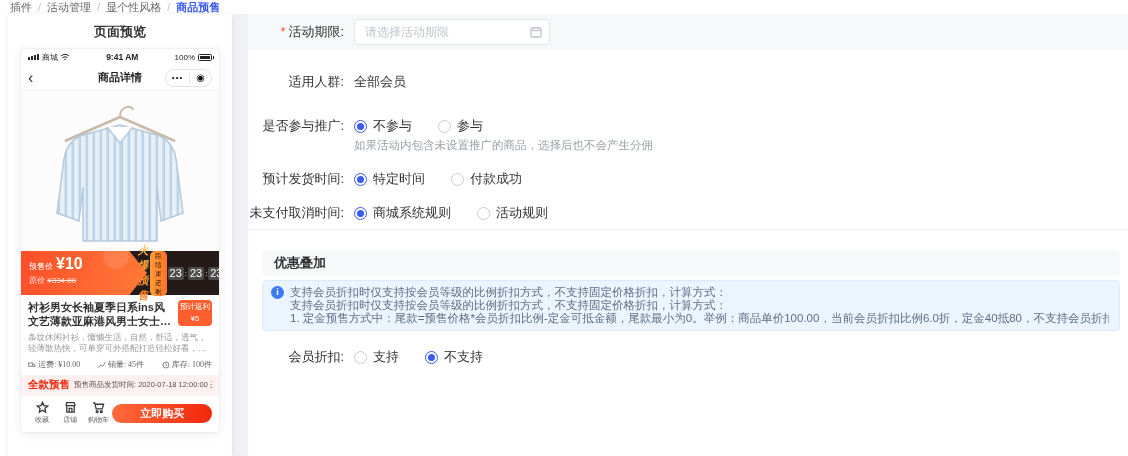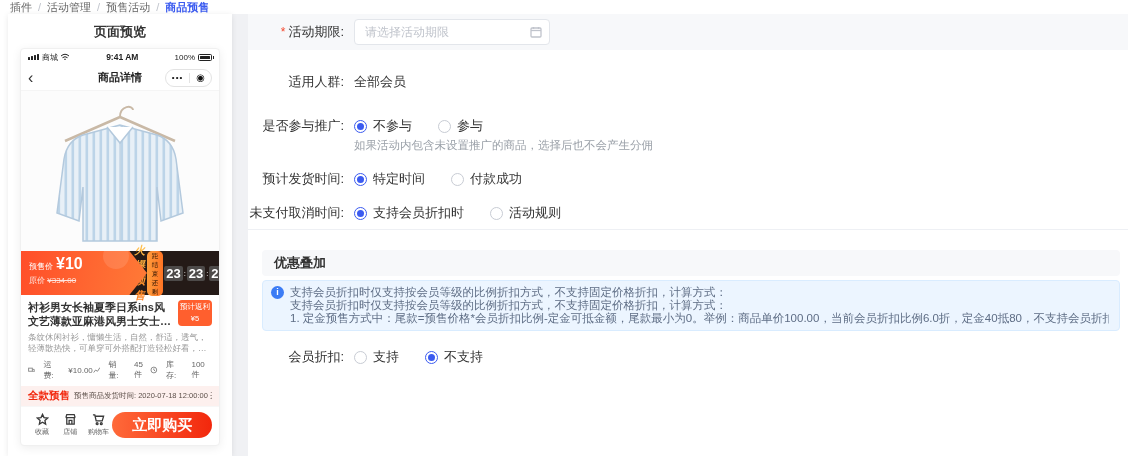--- a/index.html
+++ b/index.html
@@ -59,51 +59,51 @@
   .bl-row2 { font-size:8px; opacity:.85; margin-top:3px; }
   .bl-row2 .strike { text-decoration:line-through; }
   .banner-right { width:84px; background:#241a17; display:flex; flex-direction:row;
     align-items:center; justify-content:center; gap:1px; margin-left:-12px; padding-left:8px; }
   .hot { font-size:11px; font-weight:bold; font-style:italic;
     background:linear-gradient(180deg,#ffc24a,#ff7c1e); -webkit-background-clip:text;
     background-clip:text; color:transparent; letter-spacing:.5px; }
   .cd-label { font-size:6.5px; color:#2a1200; background:linear-gradient(90deg,#ff9c3c,#ff7424);
     border-radius:5px; padding:0 5px; line-height:9px; }
   .countdown { display:flex; align-items:center; gap:1px; margin-top:1px; }
-  .cd-box { background:#4d4a49; color:#fff; font-size:13px; font-weight:bold; border-radius:2px;
+  .cd-box { background:#4d4a49; color:#fff; font-size:11px; font-weight:normal; border-radius:2px;
     padding:1px 2px; line-height:1; }
   .cd-colon { color:#fff; font-size:7.5px; line-height:1; }
 
   
   .pinfo { padding:5px 7px 3px; }
   .ptitle-row { display:flex; gap:4px; }
   .ptitle { flex:1; font-size:11px; font-weight:bold; color:#333; line-height:14px;
     display:-webkit-box; -webkit-line-clamp:2; -webkit-box-orient:vertical; overflow:hidden; }
   .pbadge { width:34px; height:26px; background:#ff5f2e; border-radius:4px; color:#fff;
     font-size:7.5px; text-align:center; line-height:12px; padding-top:1px; flex-shrink:0; }
   .pdesc { font-size:8.5px; color:#9a9a9a; line-height:11px; margin-top:4px;
     display:-webkit-box; -webkit-line-clamp:2; -webkit-box-orient:vertical; overflow:hidden; }
   .pstats { display:flex; justify-content:space-between; margin-top:5px; padding-bottom:2px;
     font-size:8px; color:#666; }
-  .pstat { display:flex; align-items:center; gap:8px; }
+  .pstat { display:flex; align-items:center; gap:2px;font-family:Liberation Serif, serif; }
   .pstat svg { width:8px; height:8px; stroke:#888; fill:none; stroke-width:1.5; }
 
   
   .presale-bar { background:#fdf0ee; display:flex; align-items:center; gap:4px;
     padding:3px 7px; }
   .presale-tag { color:#f2270c; font-weight:bold; font-size:10.5px; flex-shrink:0; }
   .presale-text { font-size:7.5px; color:#5c4f49; white-space:nowrap; overflow:hidden; }
 
   
   .pfooter { display:flex; align-items:center; padding:5px 7px 7px; border-top:1px solid #f7f7f7; }
   .f-act { width:30px; display:flex; flex-direction:column; align-items:center; gap:1px; cursor:pointer; }
   .f-act svg { width:13px; height:13px; stroke:#3a3a3a; fill:none; stroke-width:1.4; }
   .f-act span { font-size:7px; color:#666; }
-  .buy-btn { margin-left:auto; width:106px; height:26px; border:none; border-radius:13px;
-    background:linear-gradient(90deg,#ff6a3a,#f2270c); color:#fff; font-size:15px; font-weight:bold;
+  .buy-btn { margin-left:auto; width:106px; height:19px; border:none; border-radius:13px;
+    background:linear-gradient(90deg,#ff6a3a,#f2270c); color:#fff; font-size:11px; font-weight:bold;
     cursor:pointer; font-family:inherit; }
 
   
   .band { height:36px; background:#f7f8fa; display:flex; align-items:center; }
   .form-row { display:flex; align-items:center; font-size:13px; color:#333; height:16px; }
   .flabel { width:96px; text-align:right; flex-shrink:0; margin-right:10px; white-space:nowrap;
     color:#333; }
   .req::before { content:'*'; color:#f5472c; margin-right:3px; font-size:12px; }
   .fvalue { color:#333; }
 
@@ -146,21 +146,21 @@
   .mt26{margin-top:26px;} .mt4{margin-top:4px;}
 </style>
 </head>
 <body>
 
 <div class="breadcrumb">
   <span class="crumb">插件</span>
   <span class="sep">/</span>
   <span class="crumb">活动管理</span>
   <span class="sep">/</span>
-  <span class="crumb">预售活动</span>
+  <span class="crumb">显个性风格</span>
   <span class="sep">/</span>
   <span class="crumb active">商品预售</span>
 </div>
 
 <div class="layout">
 
   <div class="left-card">
     <div class="preview-title">页面预览</div>
 
     <div class="phone">
@@ -351,21 +351,21 @@
         <span class="radio"></span>
         <span class="radio-lab">付款成功</span>
       </span>
     </div>
 
 
     <div class="form-row mt18">
       <span class="flabel">未支付取消时间:</span>
       <span class="radio-opt">
         <span class="radio checked"></span>
-        <span class="radio-lab">支持会员折扣时</span>
+        <span class="radio-lab">商城系统规则</span>
       </span>
       <span class="radio-opt">
         <span class="radio"></span>
         <span class="radio-lab">活动规则</span>
       </span>
     </div>
 
     <div class="section-wrap">
       <div class="section-header">
         <span class="section-title">优惠叠加</span>

